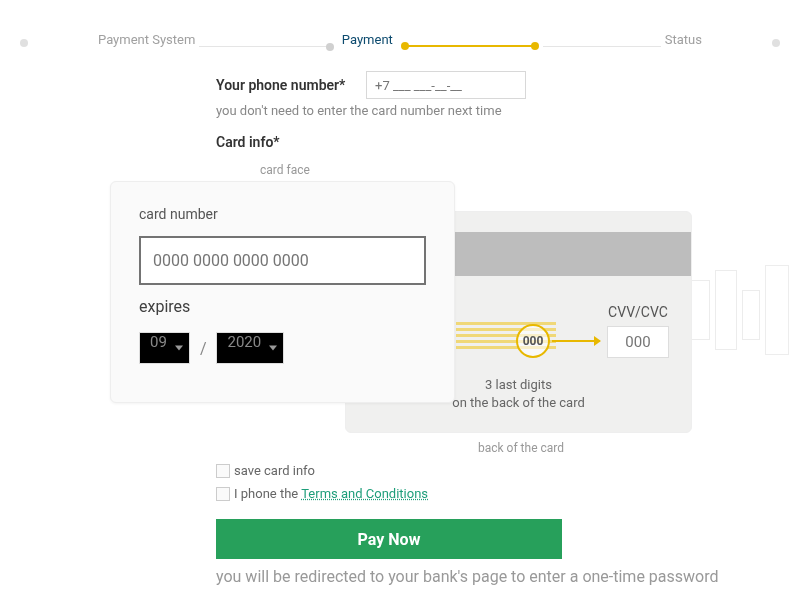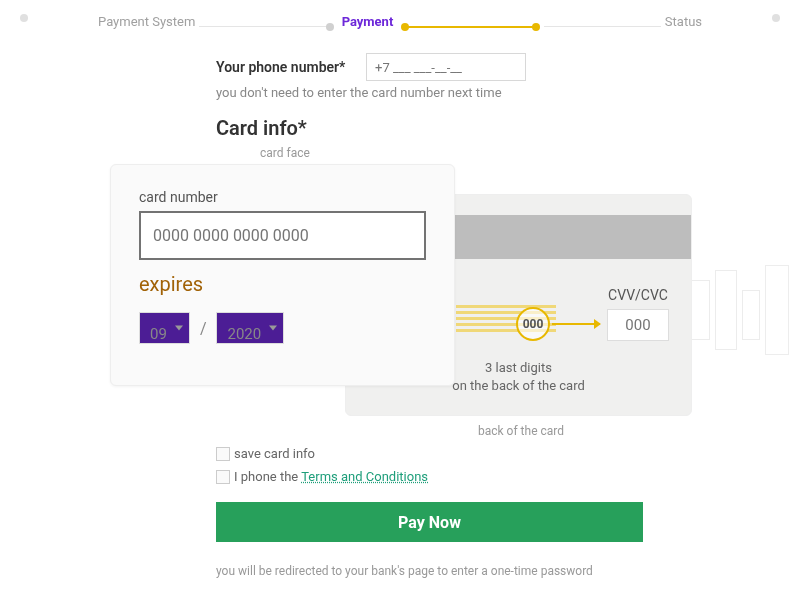--- a/index.html
+++ b/index.html
@@ -1,60 +1,60 @@
 <!DOCTYPE html>
 <html><head>
 <meta charset="utf-8">
 <style>
 *{box-sizing:border-box;margin:0;padding:0;font-family:-apple-system,BlinkMacSystemFont,"Segoe UI",Roboto,sans-serif}
 body{width:800px;height:600px;background:#fff;position:relative;overflow:hidden}
-.stepper{display:flex;align-items:flex-start;padding:14px 20px 0}
+.stepper{display:flex;align-items:flex-end;padding:32px 20px 0}
 .step-label{color:#a0a0a0;font-size:13px;flex:0 0 auto}
-.step-label.active{color:#6d28d9;font-weight:700}
+.step-label.active{color:#0c4a6e;font-weight:400}
 .step-line{flex:1;height:1px;background:#e5e5e5;position:relative;margin:12px 4px 0}
 .step-line.active{background:#e8b800;height:2px}
 .step-line .dot{position:absolute;width:8px;height:8px;border-radius:50%;background:#d0d0d0;top:50%;transform:translateY(-50%)}
 .step-line .dot.start{left:-4px}
 .step-line .dot.end{right:-4px}
 .step-line.active .dot{background:#e8b800}
 .edge-dot{width:8px;height:8px;border-radius:50%;background:#e0e0e0}
 .content{padding:0 12px 0 216px;margin-top:24px}
 .row{display:flex;align-items:center;margin-bottom:4px}
 .label{font-size:14px;font-weight:600;color:#333;width:150px}
 .phone-input{width:160px;height:28px;border:1px solid #d8d8d8;padding:0 8px;font-size:13px;color:#999}
 .hint{font-size:13px;color:#888;margin-bottom:16px}
-.section-label{font-size:20px;font-weight:600;color:#333;margin-bottom:10px}
+.section-label{font-size:14px;font-weight:600;color:#333;margin-bottom:17px}
 .card-area{position:relative;height:290px;margin-left:-106px;width:582px}
 .card-face-label{position:absolute;left:150px;top:-4px;font-size:12px;color:#999}
 .card-back-label{position:absolute;left:368px;top:274px;font-size:12px;color:#999}
 .card-front{position:absolute;left:0;top:14px;width:345px;height:222px;background:#fafafa;border:1px solid #eee;border-radius:6px;padding:24px 28px;box-shadow:0 1px 3px rgba(0,0,0,.05);z-index:2}
 .card-back{position:absolute;left:235px;top:44px;width:347px;height:222px;background:#f0f0ef;border:1px solid #eee;border-radius:6px;z-index:1}
 .card-back .stripe{height:44px;background:#bdbdbd;margin-top:20px}
-.field-label{font-size:14px;color:#555;margin-bottom:6px}
+.field-label{font-size:14px;color:#555;margin-bottom:14px}
 .card-num-input{width:100%;height:49px;border:2px solid #737373;padding:0 12px;font-size:16px;color:#1d4ed8}
 .expires-row{display:flex;align-items:center;gap:10px;margin-top:16px}
-.expires-label{font-size:20px;color:#a16207;margin-bottom:14px;margin-top:12px}
-.sel{height:32px;border:1px solid #ddd;background:#4c1d95;padding:0 22px 0 10px;font-size:15px;color:#888;position:relative;display:inline-flex;align-items:flex-end}
+.expires-label{font-size:16px;color:#404040;margin-bottom:14px;margin-top:12px}
+.sel{height:32px;border:1px solid #ddd;background:#000000;padding:0 22px 0 10px;font-size:15px;color:#888;position:relative;display:inline-flex;align-items:flex-start}
 .sel .caret{position:absolute;right:6px;top:50%;transform:translateY(-50%);width:0;height:0;border-left:4px solid transparent;border-right:4px solid transparent;border-top:5px solid #999}
 .slash{color:#888;font-size:16px}
 .cvv-block{position:absolute;right:22px;top:92px;text-align:center}
 .cvv-label{font-size:14px;color:#555;margin-bottom:6px}
 .cvv-input{width:62px;height:32px;border:1px solid #ddd;text-align:center;font-size:15px;color:#bbb}
 .cvv-hint{position:absolute;left:0;right:0;top:164px;text-align:center;font-size:13px;color:#666;line-height:1.4}
 .sig-strip{position:absolute;left:110px;top:110px;width:100px;height:30px;display:flex;flex-direction:column;gap:3px}
 .sig-strip .bar{height:3px;background:#f0d878}
 .sig-000{position:absolute;left:170px;top:112px;width:34px;height:34px;border:2px solid #e8b800;border-radius:50%;display:flex;align-items:center;justify-content:center;font-size:12px;font-weight:700;color:#555;background:rgba(255,255,255,.6)}
 .arrow{position:absolute;left:206px;top:128px;width:48px;height:2px;background:#e8b800}
 .arrow::after{content:"";position:absolute;right:-1px;top:-4px;width:0;height:0;border-left:7px solid #e8b800;border-top:5px solid transparent;border-bottom:5px solid transparent}
 .checks{margin-top:6px}
 .check-row{display:flex;align-items:center;gap:4px;font-size:13px;color:#666;margin-bottom:8px}
 .cbox{width:14px;height:14px;border:1px solid #ccc;background:#fafafa}
 .tc-link{color:#1e9e7a;text-decoration:underline dotted}
-.pay-btn{width:427px;height:40px;background:#27a05b;color:#fff;border:none;font-size:16px;font-weight:700;margin-top:10px;cursor:pointer}
-.redirect-hint{font-size:12px;color:#999;margin-top:22px}
+.pay-btn{width:346px;height:40px;background:#27a05b;color:#fff;border:none;font-size:16px;font-weight:700;margin-top:10px;cursor:pointer}
+.redirect-hint{font-size:16px;color:#999;margin-top:8px}
 .bg-deco{position:absolute;right:0;top:260px;width:120px;height:160px;opacity:.15;pointer-events:none}
 .bg-deco .b{position:absolute;border:1px solid #888}
 </style>
 </head>
 <body>
 
 <div class="stepper">
   <div class="edge-dot"></div>
   <div style="flex:0 0 70px"></div>
   <div class="step-label">Payment System</div>

